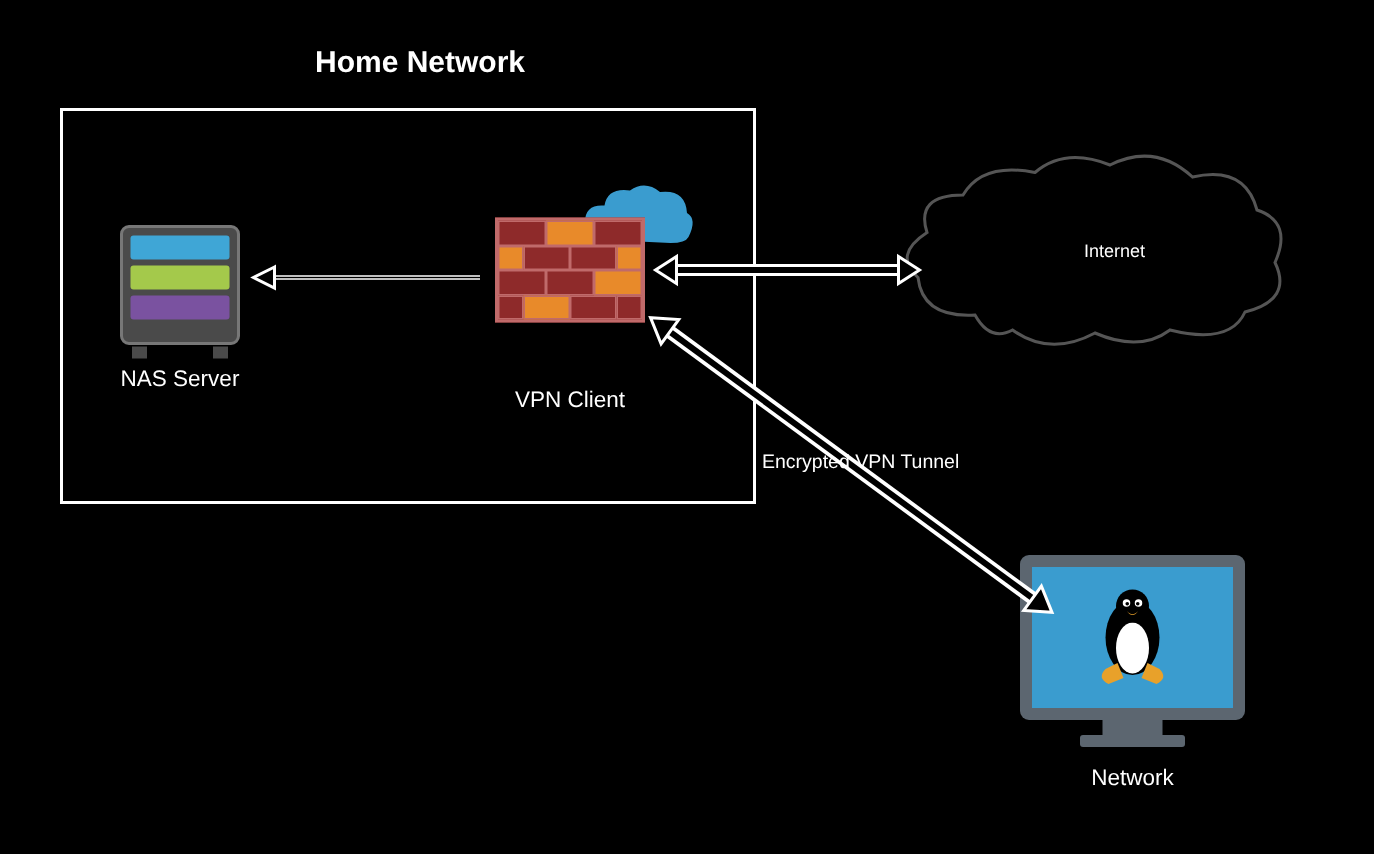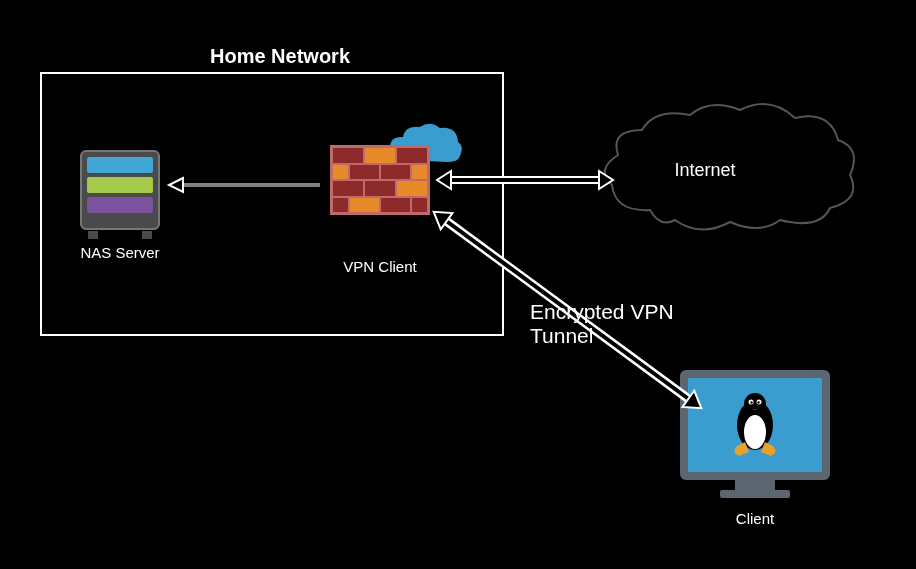--- a/index.html
+++ b/index.html
@@ -102,21 +102,21 @@
   }
   .stand { width:40px; height:10px; background:#5c6670; margin:0 auto; }
   .base { width:70px; height:8px; background:#5c6670; margin:0 auto; border-radius:2px; }
 
   svg.arrow { position:absolute; overflow:visible; }
 </style>
 </head>
 <body>
 
 <div class="home-box"></div>
-<div class="label title" style="left:180px; top:45px; width:200px;">Home Network</div>
+<div class="label title" style="left:180px; top:31px; width:200px;">Home Network</div>
 
 <div class="nas">
   <div class="body">
     <div class="bar bar1"></div>
     <div class="bar bar2"></div>
     <div class="bar bar3"></div>
   </div>
   <div class="foot" style="left:8px;"></div>
   <div class="foot" style="right:8px;"></div>
 </div>
@@ -150,21 +150,21 @@
         <div class="brick"></div>
         <div class="brick" style="flex:0.5"></div>
       </div>
   </div>
 </div>
 <div class="label" style="left:330px; top:258px; width:100px; font-size:15px;">VPN Client</div>
 
 <svg class="internet-cloud" viewBox="0 0 260 140">
   <path d="M50 110 Q15 112 12 85 Q-5 70 18 55 Q10 30 42 30 Q55 8 90 15 Q110 -2 140 10 Q170 -5 195 18 Q230 10 238 40 Q262 48 250 75 Q262 100 230 108 Q220 130 180 120 Q160 135 130 122 Q100 138 75 120 Q60 128 50 110 Z" fill="#000" stroke="#555" stroke-width="2"></path>
 </svg>
-<div class="label" style="left:660px; top:160px; width:90px; font-size:18px;">Internet</div>
+<div class="label" style="left:698px; top:160px; width:90px; font-size:12px;">Internet</div>
 
 <div class="client">
   <div class="monitor">
     <div class="screen">
       <svg width="60" height="70" viewBox="0 0 60 70">
         <ellipse cx="30" cy="35" rx="18" ry="25" fill="#000"></ellipse>
         <ellipse cx="30" cy="42" rx="11" ry="17" fill="#fff"></ellipse>
         <circle cx="30" cy="14" r="11" fill="#000"></circle>
         <circle cx="26" cy="12" r="2.5" fill="#fff"></circle>
         <circle cx="34" cy="12" r="2.5" fill="#fff"></circle>
@@ -172,21 +172,21 @@
         <circle cx="33.5" cy="12.5" r="1.2" fill="#000"></circle>
         <path d="M26 17 Q30 22 34 17 Q32 20 30 20 Q28 20 26 17" fill="#e8a12a"></path>
         <path d="M12 56 Q6 62 14 66 L24 62 L20 52 Z" fill="#e8a12a"></path>
         <path d="M48 56 Q54 62 46 66 L36 62 L40 52 Z" fill="#e8a12a"></path>
       </svg>
     </div>
   </div>
   <div class="stand"></div>
   <div class="base"></div>
 </div>
-<div class="label" style="left:710px; top:510px; width:90px; font-size:15px;">Client</div>
+<div class="label" style="left:710px; top:510px; width:90px; font-size:15px;">Network</div>
 
 <svg class="arrow" style="left:165px; top:175px; width:160px; height:20px;">
   <defs>
     <marker id="ah-left" markerWidth="14" markerHeight="14" refX="2" refY="6" orient="auto">
       <path d="M12 1 L2 6 L12 11 Z" fill="#000" stroke="#fff" stroke-width="1.5"></path>
     </marker>
   </defs>
   <line x1="155" y1="10" x2="10" y2="10" stroke="#fff" stroke-width="3"></line>
   <line x1="155" y1="10" x2="10" y2="10" stroke="#000" stroke-width="1"></line>
   <path d="M18 3 L4 10 L18 17 Z" fill="#000" stroke="#fff" stroke-width="2"></path>
@@ -202,13 +202,13 @@
 <svg class="arrow" style="left:430px; top:205px; width:280px; height:210px;">
   <line x1="15" y1="15" x2="260" y2="195" stroke="#fff" stroke-width="9"></line>
   <line x1="15" y1="15" x2="260" y2="195" stroke="#000" stroke-width="4"></line>
   <g transform="translate(15,15) rotate(216)">
     <path d="M-2 -10 L14 0 L-2 10 Z" fill="#000" stroke="#fff" stroke-width="2"></path>
   </g>
   <g transform="translate(260,195) rotate(36)">
     <path d="M-2 -10 L14 0 L-2 10 Z" fill="#000" stroke="#fff" stroke-width="2"></path>
   </g>
 </svg>
-<div class="label" style="left:530px; top:300px; width:200px; font-size:21px; text-align:left;">Encrypted VPN Tunnel</div>
+<div class="label" style="left:508px; top:300px; width:200px; font-size:13px; text-align:left;">Encrypted VPN Tunnel</div>
 
 </body></html>

